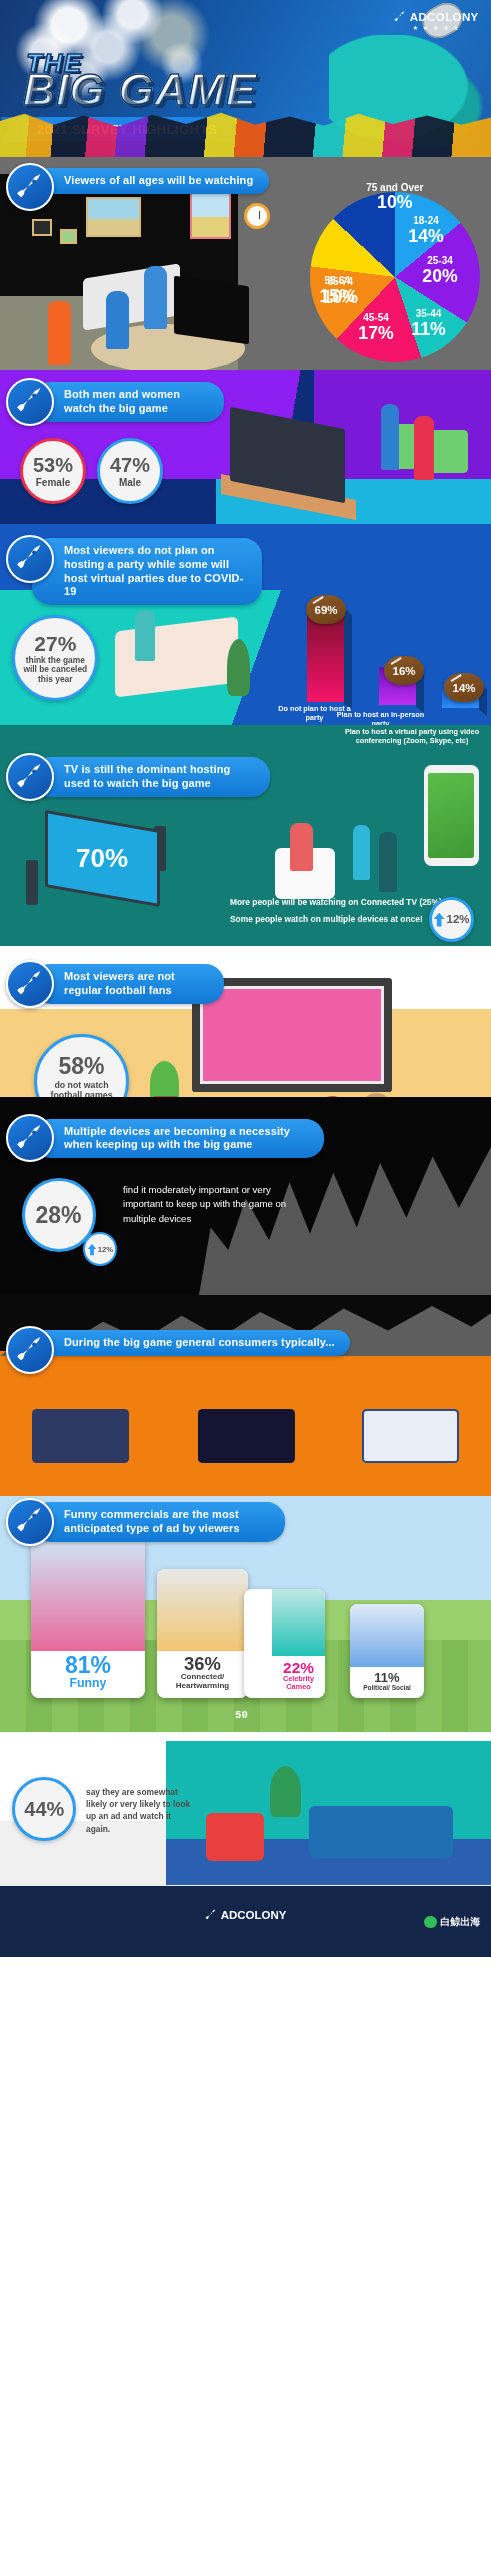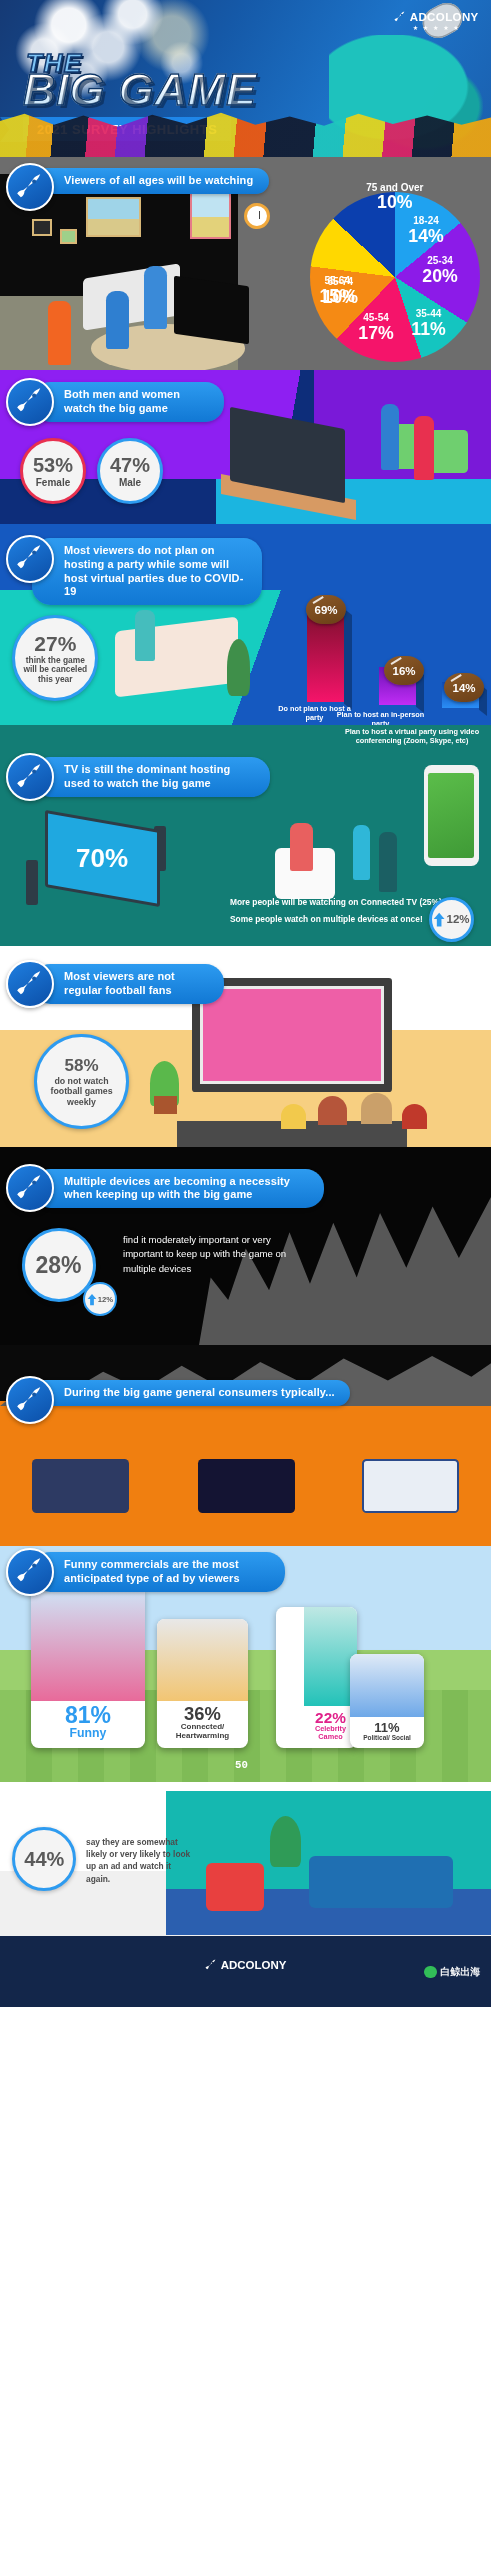--- a/index.html
+++ b/index.html
@@ -209,21 +209,21 @@
   .s4 .phone { position:absolute; right:12.3px; top:40px; width:55px; height:101px;
                background:#f2f2f2; border-radius:7.7px; padding:7.7px 4.6px; }
   .s4 .phone .scr { width:100%; height:100%;
                     background:linear-gradient(160deg,#5bbd4a,#3f9a36); border-radius:2.3px; }
   .s4 .note { position:absolute; left:230px; top:172px; color:#fff; font-size:8.4px;
               font-weight:bold; line-height:1.35; }
   .c12 { position:absolute; right:17px; top:172px; width:45px; height:45px;
          border:3.1px solid #2d9bf0; }
 
   
-  .s5 { height:201px; background:linear-gradient(180deg,#ffffff 0 42%, #f7cf81 42% 100%);padding-left:20px; }
+  .s5 { height:151px; background:linear-gradient(180deg,#ffffff 0 42%, #f7cf81 42% 100%);padding-left:20px; }
   .s5 .bigtv { position:absolute; left:192px; top:32px; width:200px; height:114px;
                background:#3d3d3d; border-radius:3.1px; padding:7.7px; }
   .s5 .bigtv .scr { width:100%; height:100%; background:#ee5fa7; border:3.1px solid #eaeaea; }
   .s5 .plant5 { position:absolute; left:150px; top:115px; width:29px; height:45px;
                 background:#5ab84b; border-radius:50% 50% 12% 12%; }
   .s5 .pot { position:absolute; left:154px; top:150px; width:23px; height:18.4px; background:#a9552e; }
   .s5 .head { position:absolute; border-radius:50% 50% 0 0; }
   .s5 .couch5 { position:absolute; left:177px; top:175px; width:230px; height:26px; background:#4a4a4a; }
   .c58 { position:absolute; left:34px; top:88px; width:95px; height:95px;
          border:3.8px solid #2d9bf0; }
@@ -510,21 +510,21 @@
 
     <div class="badge" style="top:14px">
       <svg viewBox="0 0 24 24">
         <path d="M4 20c2-1 3-3 3-5l8-11c2-2 5-3 5-3s-1 3-3 5l-11 8c-2 0-4 1-5 3z" fill="#fff"></path>
         <circle cx="15" cy="7" r="1.7" fill="#1559a8"></circle>
       </svg>
     </div>
     <div class="pill" style="top:18.4px; max-width:192px;">Most viewers are not regular football fans</div>
 
     <div class="circ c58">
-      <div class="big" style="font-size:17px">58%</div>
+      <div class="big" style="font-size:23px">58%</div>
       <div class="sub" style="font-size:8.8px; padding:0 7.7px;">do not watch football games weekly</div>
     </div>
   </div>
 
   <div class="section s6">
     <div class="crowd"></div>
 
     <div class="badge" style="top:17px">
       <svg viewBox="0 0 24 24">
         <path d="M4 20c2-1 3-3 3-5l8-11c2-2 5-3 5-3s-1 3-3 5l-11 8c-2 0-4 1-5 3z" fill="#fff"></path>
@@ -605,21 +605,21 @@
     </div>
 
     <div class="adcard" style="left:157px; width:91px; height:129px;">
       <div class="pic" style="background:linear-gradient(180deg,#e8e8e8,#f2c572)"></div>
       <div class="cap" style="color:#3d3d3d">
         <div class="p" style="font-size:18.4px">36%</div>
         <div class="t" style="font-size:8px">Connected/ Heartwarming</div>
       </div>
     </div>
 
-    <div class="adcard" style="left:276px; width:81px; height:141px;padding-left:28px;">
+    <div class="adcard" style="left:244px; width:81px; height:109px;padding-left:28px;">
       <div class="pic" style="background:linear-gradient(180deg,#bfe8e4,#22c2b8)"></div>
       <div class="cap" style="color:#e0218a">
         <div class="p" style="font-size:15.4px">22%</div>
         <div class="t" style="font-size:7.3px">Celebrity Cameo</div>
       </div>
     </div>
 
     <div class="adcard" style="left:350px; width:74px; height:94px;">
       <div class="pic" style="background:linear-gradient(180deg,#dfeaf7,#6ea8e8)"></div>
       <div class="cap" style="color:#3d3d3d">

